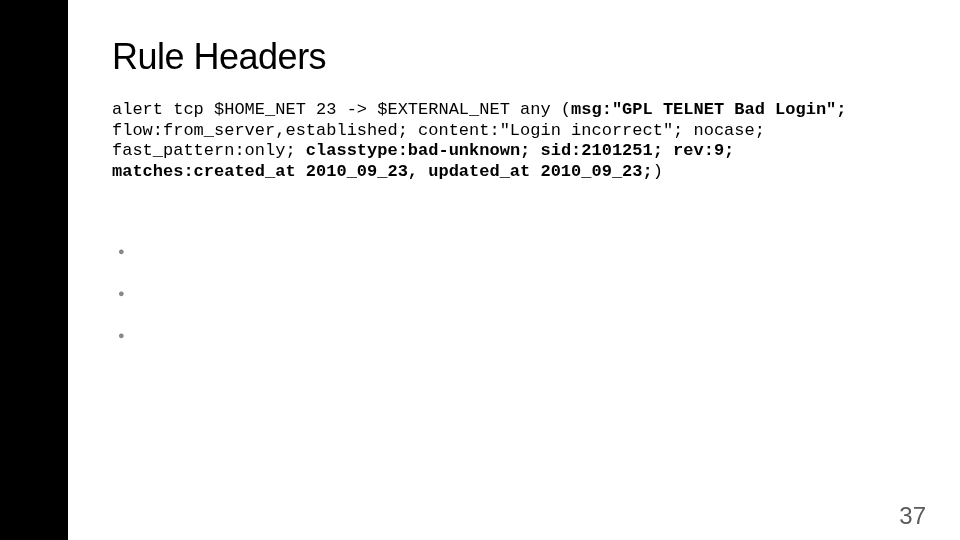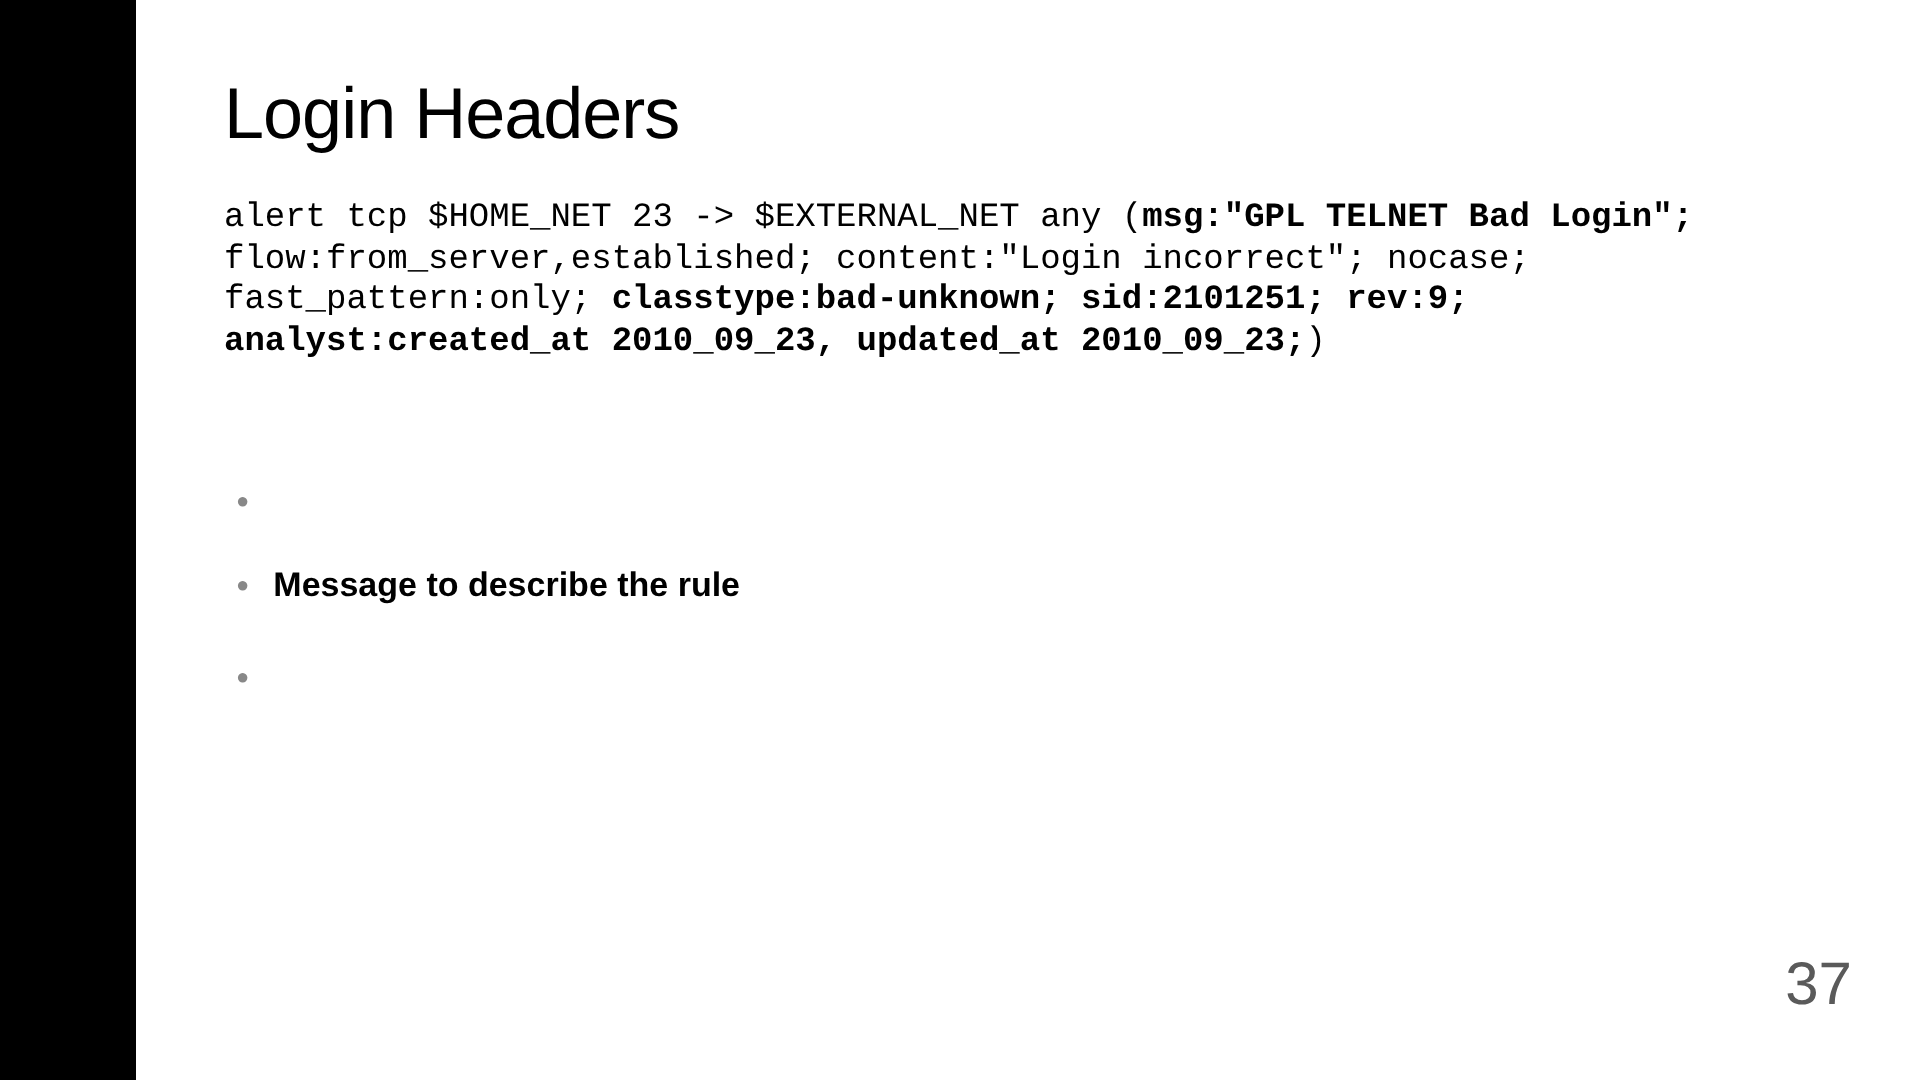--- a/index.html
+++ b/index.html
@@ -5,41 +5,40 @@
   html,body{margin:0;padding:0;width:960px;height:540px;background:#fff;font-family:Arial,Helvetica,sans-serif;overflow:hidden}
   .sidebar{position:absolute;left:0;top:0;width:68px;height:540px;background:#000}
   .content{position:absolute;left:112px;top:36px;right:48px}
   h1{margin:0 0 22px 0;font-size:36px;font-weight:400;letter-spacing:-0.5px}
   .code{font-family:"Courier New",Courier,monospace;font-size:17px;line-height:1.22;word-break:break-word}
   .bold{font-weight:700}
   ul.bullets{list-style:none;padding:0;margin:58px 0 0 0}
   ul.bullets li{display:flex;align-items:flex-start;margin:0 0 26px 0}
   ul.bullets .dot{font-size:11px;color:#888;margin:5px 12px 0 6px;line-height:1}
   ul.bullets .txt{font-size:17px;font-weight:700}
-  .pagenum{position:absolute;right:34px;bottom:30px;font-size:30px;color:#5a5a5a}
+  .pagenum{position:absolute;right:34px;bottom:10px;font-size:24px;color:#5a5a5a}
 </style>
 </head>
 <body>
 
 <div class="sidebar"></div>
 
 <div class="content">
-  <h1>Login Headers</h1>
+  <h1>Rule Headers</h1>
 
   <div class="code">
-    <span>alert tcp $HOME_NET 23 -&gt; $EXTERNAL_NET any (</span><span class="bold">msg:"GPL TELNET Bad Login"; </span><span>flow:from_server,established; content:"Login incorrect"; nocase; fast_pattern:only; </span><span class="bold">classtype:bad-unknown; sid:2101251; rev:9; analyst:created_at 2010_09_23, updated_at 2010_09_23;</span><span>)</span>
+    <span>alert tcp $HOME_NET 23 -&gt; $EXTERNAL_NET any (</span><span class="bold">msg:"GPL TELNET Bad Login"; </span><span>flow:from_server,established; content:"Login incorrect"; nocase; fast_pattern:only; </span><span class="bold">classtype:bad-unknown; sid:2101251; rev:9; matches:created_at 2010_09_23, updated_at 2010_09_23;</span><span>)</span>
   </div>
 
   <ul class="bullets">
     <li>
       <span class="dot">●</span>
     </li>
     <li>
       <span class="dot">●</span>
-      <span class="txt">Message to describe the rule</span>
     </li>
     <li>
       <span class="dot">●</span>
     </li>
   </ul>
 </div>
 
 <div class="pagenum">37</div>
 
 </body></html>

